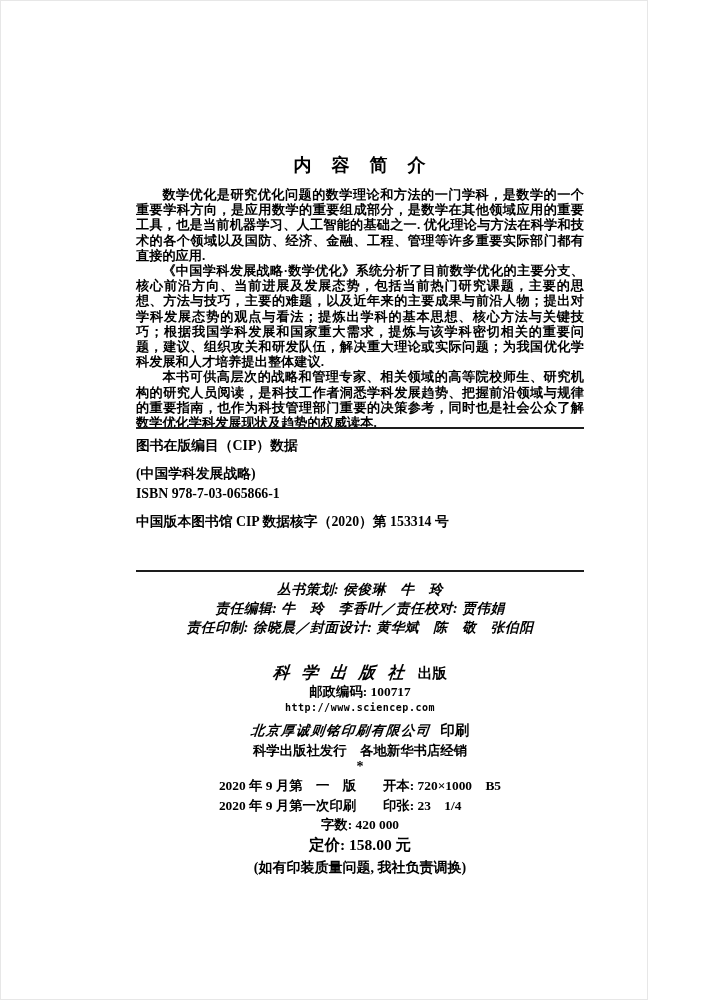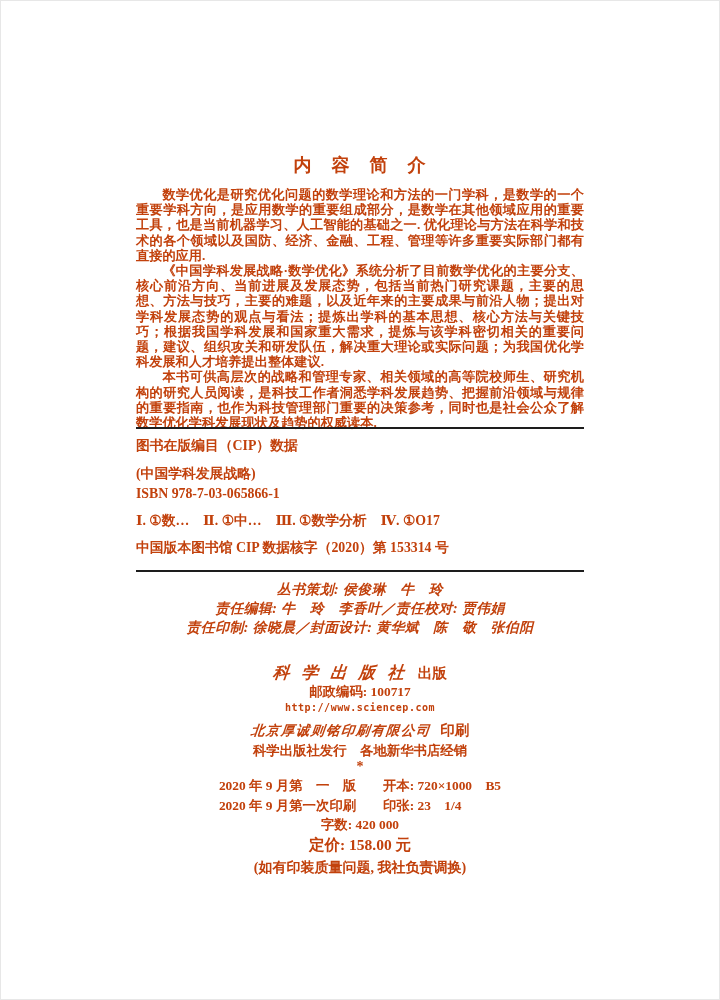--- a/index.html
+++ b/index.html
@@ -1,20 +1,20 @@
 <!DOCTYPE html>
 <html><head>
 <meta charset="utf-8">
 <style>
   html,body { margin:0; padding:0; background:#ffffff; }
   .sheet {
-    position:relative; width:720px; height:1000px; background:#ffffff;
+    position:relative; width:648px; height:1000px; background:#ffffff;
     box-shadow: inset 0 0 0 1px #e7e7e7;
     font-family:"Liberation Serif","DejaVu Serif",serif;
-    color:#c2410c; overflow:hidden;
+    color:#000000; overflow:hidden;
   }
   .col { position:absolute; left:136px; width:448px; }
 
   
   .abs-title {
     top:153px; text-align:center; font-size:18px; font-weight:700;
     letter-spacing:1px;
   }
   .abstract { top:187px; }
   .abstract p {
@@ -80,21 +80,20 @@
     <p>《中国学科发展战略·数学优化》系统分析了目前数学优化的主要分支、核心前沿方向、当前进展及发展态势，包括当前热门研究课题，主要的思想、方法与技巧，主要的难题，以及近年来的主要成果与前沿人物；提出对学科发展态势的观点与看法；提炼出学科的基本思想、核心方法与关键技巧；根据我国学科发展和国家重大需求，提炼与该学科密切相关的重要问题，建议、组织攻关和研发队伍，解决重大理论或实际问题；为我国优化学科发展和人才培养提出整体建议.</p>
     <p>本书可供高层次的战略和管理专家、相关领域的高等院校师生、研究机构的研究人员阅读，是科技工作者洞悉学科发展趋势、把握前沿领域与规律的重要指南，也作为科技管理部门重要的决策参考，同时也是社会公众了解数学优化学科发展现状及趋势的权威读本.</p>
   </div>
 
   <div class="rule rule1"></div>
 
   <div class="col cip">
     <div class="cip-heading">图书在版编目（CIP）数据</div>
     <div class="cip-line">(中国学科发展战略)</div>
     <div class="cip-line">ISBN 978-7-03-065866-1</div>
-    <div class="cip-class">Ⅰ. ①数…　Ⅱ. ①中…　Ⅲ. ①数学分析　Ⅳ. ①O17</div>
     <div class="cip-record">中国版本图书馆 CIP 数据核字（2020）第 153314 号</div>
   </div>
 
   <div class="rule rule2"></div>
 
   <div class="col staff">
     <div class="staff-line">丛书策划: 侯俊琳　牛　玲</div>
     <div class="staff-line">责任编辑: 牛　玲　李香叶／责任校对: 贾伟娟</div>
     <div class="staff-line">责任印制: 徐晓晨／封面设计: 黄华斌　陈　敬　张伯阳</div>
   </div>

